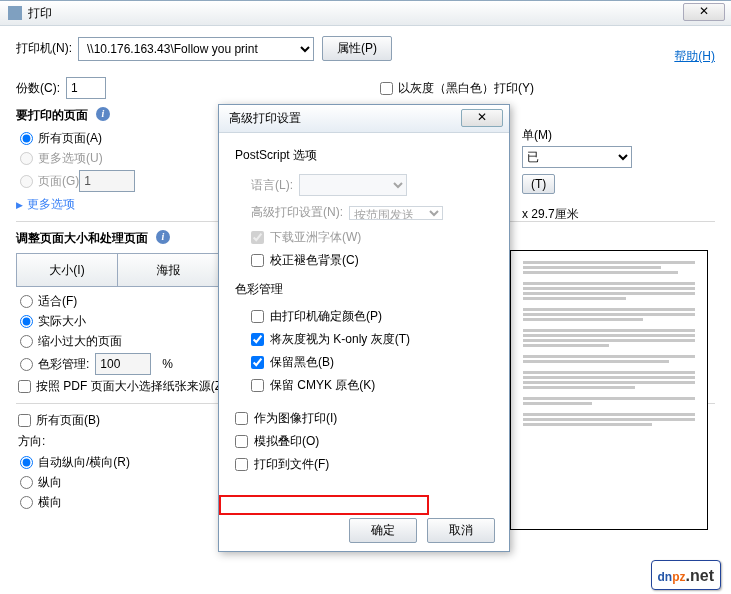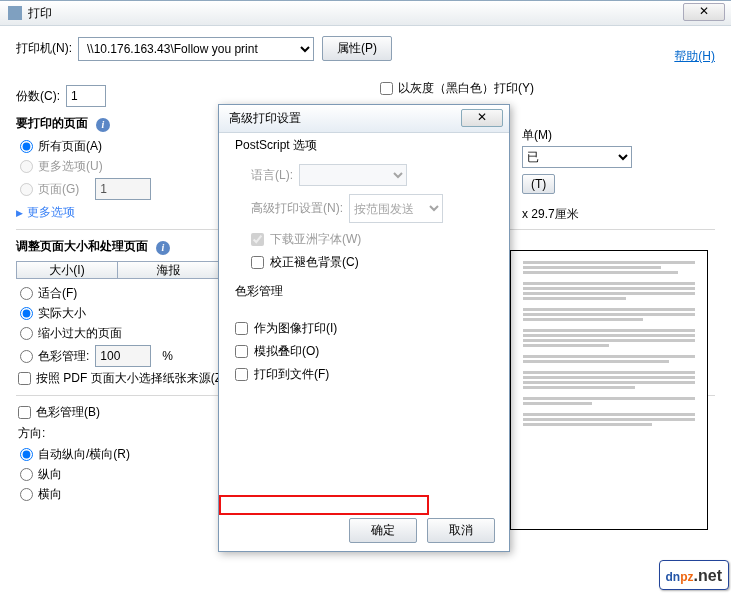--- a/index.html
+++ b/index.html
@@ -14,67 +14,67 @@
 
 .row { display: flex; align-items: center; margin-bottom: 6px; }
 .label { margin-right: 6px; }
 select.printer-select { width: 236px; height: 24px; border: 1px solid #8ca0b4; background: #fff; padding: 0 4px; }
 .btn { background: linear-gradient(#fdfdfd, #e0e4e9); border: 1px solid #8ca0b4; border-radius: 2px; padding: 3px 14px; margin-left: 8px; cursor: pointer; }
 .link { color: #0066cc; text-decoration: underline; cursor: pointer; }
 
 input[type="text"].num { width: 40px; height: 22px; border: 1px solid #8ca0b4; padding: 0 4px; }
 input[type="text"].num2 { width: 56px; height: 22px; border: 1px solid #8ca0b4; padding: 0 4px; background: #f5f5f5; }
 
-.section-header { font-weight: bold; margin-top: 8px; margin-bottom: 6px; display: flex; align-items: flex-end; }
+.section-header { font-weight: bold; margin-top: 8px; margin-bottom: 6px; display: flex; align-items: flex-start; }
 .info-icon { width: 14px; height: 14px; border-radius: 50%; background: #5b87c6; color: #fff; text-align: center; line-height: 14px; font-size: 10px; margin-left: 8px; font-family: Georgia; font-style: italic; }
 
 .radio-row { display: flex; align-items: center; margin-bottom: 3px; margin-left: 4px; }
 .radio-row input { margin-right: 5px; }
 .disabled { color: #9a9a9a; }
 .expand { color: #3b82f6; margin-top: 4px; margin-bottom: 6px; }
 .expand .tri { font-size: 9px; margin-right: 4px; }
 
 hr.sep { border: none; border-top: 1px solid #d8d8d8; margin: 8px 0; }
 
 .size-row { display: flex; gap: 0; margin-bottom: 6px; }
-.size-btn { width: 102px; height: 18px; background: linear-gradient(#fdfdfd, #e8ecef); border: 1px solid #9aaabf; display: flex; align-items: center; justify-content: center; }
+.size-btn { width: 102px; height: 34px; background: linear-gradient(#fdfdfd, #e8ecef); border: 1px solid #9aaabf; display: flex; align-items: center; justify-content: center; }
 .size-btn + .size-btn { border-left: none; }
 
 .chk-row { display: flex; align-items: center; margin-bottom: 4px; margin-left: 2px; }
 .chk-row input[type="checkbox"] { margin-right: 5px; }
 
 .right-col { position: absolute; left: 378px; top: 80px; width: 340px; }
 .right-col .chk-row { margin-bottom: 4px; }
 
 .sel-short { width: 110px; height: 22px; border: 1px solid #8ca0b4; background: #fff; }
 .btn-sm { background: linear-gradient(#fdfdfd, #e0e4e9); border: 1px solid #8ca0b4; border-radius: 2px; padding: 2px 8px; }
 
 .preview { position: absolute; left: 510px; top: 250px; width: 198px; height: 280px; border: 1px solid #000; background: #fff; padding: 10px 12px; }
 .preview .line { height: 3px; background: #c8c8c8; margin-bottom: 2px; }
 .preview .para { margin-bottom: 8px; }
 
 .adv-dialog { position: absolute; left: 218px; top: 104px; width: 292px; height: 448px; background: #fff; border: 1px solid #7d99b5; box-shadow: 2px 2px 8px rgba(0,0,0,0.3); z-index: 50; }
 .adv-title-bar { height: 28px; background: linear-gradient(#fff, #e6edf4); border-bottom: 1px solid #cdd7e0; display: flex; align-items: center; padding-left: 10px; position: relative; }
 .adv-close { position: absolute; right: 6px; top: 4px; width: 42px; height: 18px; background: linear-gradient(#f8f8f8, #e0e0e0); border: 1px solid #8ab; border-radius: 2px; text-align: center; line-height: 14px; font-family: Arial; }
-.adv-body { padding: 4px 16px 10px; }
+.adv-body { padding: 14px 16px 10px; }
 .group-title { margin-bottom: 10px; }
 .indent { margin-left: 16px; }
 .adv-body .row { margin-bottom: 8px; }
 select.lang { width: 108px; height: 22px; border: 1px solid #bcc6d0; background: #f4f6f8; }
-select.font-sel { width: 94px; height: 29px; border: 1px solid #bcc6d0; background: #fff; }
+select.font-sel { width: 94px; height: 14px; border: 1px solid #bcc6d0; background: #fff; }
 
 .adv-chk { display: flex; align-items: center; margin-bottom: 6px; }
 .adv-chk input { margin-right: 6px; }
 
 .adv-buttons { position: absolute; bottom: 8px; right: 14px; display: flex; gap: 10px; }
 .adv-buttons .btn { width: 68px; text-align: center; margin-left: 0; }
 
 .red-highlight { position: absolute; left: 0px; top: 390px; width: 210px; height: 20px; border: 2px solid #e11; pointer-events: none; }
 
-.watermark { position: absolute; right: 2px; bottom: 4px; font-family: Arial; font-weight: bold; font-size: 22px; background: #fff; border: 1px solid #249; border-radius: 4px; padding: 0 6px 2px; box-shadow: 1px 1px 2px rgba(0,0,0,0.3); }
+.watermark { position: absolute; right: 10px; bottom: 4px; font-family: Arial; font-weight: bold; font-size: 22px; background: #fff; border: 1px solid #249; border-radius: 4px; padding: 0 6px 2px; box-shadow: 1px 1px 2px rgba(0,0,0,0.3); }
 .watermark .dn { color: #2556a8; }
 .watermark .pz { color: #e61; }
 .watermark .net { color: #333; font-size: 16px; }
 
 .help-link { position: absolute; right: 16px; top: 48px; }
 .bg-ribbon { position: absolute; top: 0; left: 0; width: 731px; height: 10px; background: linear-gradient(90deg, #c8d8ec 0%, #fff 30%, #6ea8e8 50%, #fff 70%, #5e90c8 100%); opacity: 0.5; }
 </style>
 </head>
 <body>
 
@@ -90,40 +90,40 @@
 
   <div class="main-body">
     <div class="row">
       <span class="label">打印机(N):</span>
       <select class="printer-select">
         <option>\\10.176.163.43\Follow you print</option>
       </select>
       <button class="btn">属性(P)</button>
     </div>
 
-    <div class="row" style="margin-top:24px;align-items:center;">
+    <div class="row" style="margin-top:16px;align-items:center;">
       <span class="label">份数(C):</span>
       <input type="text" class="num" value="1" style="">
     </div>
 
     <div class="section-header">
       <span>要打印的页面</span>
       <span class="info-icon">i</span>
     </div>
     <div class="radio-row">
         <input type="radio" checked="" style="">
         <span>所有页面(A)</span>
       </div>
     <div class="radio-row disabled">
         <input type="radio" disabled="" style="">
         <span>更多选项(U)</span>
       </div>
     <div class="radio-row disabled">
         <input type="radio" disabled="" style="">
-        <span style="margin-right:16px;">页面(G)</span>
+        <span style="margin-right:0;">页面(G)</span>
         <input type="text" class="num2" disabled="" value="1" style="">
       </div>
     <div class="expand"><span class="tri">▶</span><span>更多选项</span></div>
 
     <hr class="sep">
 
     <div class="section-header">
       <span>调整页面大小和处理页面</span>
       <span class="info-icon">i</span>
     </div>
@@ -155,21 +155,21 @@
       </div>
     <div class="chk-row">
         <input type="checkbox" style="">
         <span>按照 PDF 页面大小选择纸张来源(Z</span>
       </div>
 
     <hr class="sep">
 
     <div class="chk-row">
         <input type="checkbox" style="">
-        <span>色彩管理(B)</span>
+        <span>所有页面(B)</span>
       </div>
     <div style="margin:4px 0 4px 2px;">方向:</div>
     <div class="radio-row">
         <input type="radio" name="or" checked="" style="">
         <span>自动纵向/横向(R)</span>
       </div>
     <div class="radio-row">
         <input type="radio" name="or" style="">
         <span>纵向</span>
       </div>
@@ -256,20 +256,38 @@
           <input type="checkbox" checked="" disabled="" style="">
           <span>下载亚洲字体(W)</span>
         </div>
       <div class="adv-chk">
           <input type="checkbox" style="">
           <span>校正褪色背景(C)</span>
         </div>
     </div>
 
     <div class="group-title" style="margin-top:12px;">色彩管理</div>
+    <div class="indent">
+      <div class="adv-chk">
+          <input type="checkbox" style="">
+          <span>由打印机确定颜色(P)</span>
+        </div>
+      <div class="adv-chk">
+          <input type="checkbox" checked="" style="">
+          <span>将灰度视为 K-only 灰度(T)</span>
+        </div>
+      <div class="adv-chk">
+          <input type="checkbox" checked="" style="">
+          <span>保留黑色(B)</span>
+        </div>
+      <div class="adv-chk">
+          <input type="checkbox" style="">
+          <span>保留 CMYK 原色(K)</span>
+        </div>
+    </div>
 
     <div style="height:10px;"></div>
     <div class="adv-chk">
         <input type="checkbox" style="">
         <span>作为图像打印(I)</span>
       </div>
     <div class="adv-chk">
         <input type="checkbox" style="">
         <span>模拟叠印(O)</span>
       </div>

